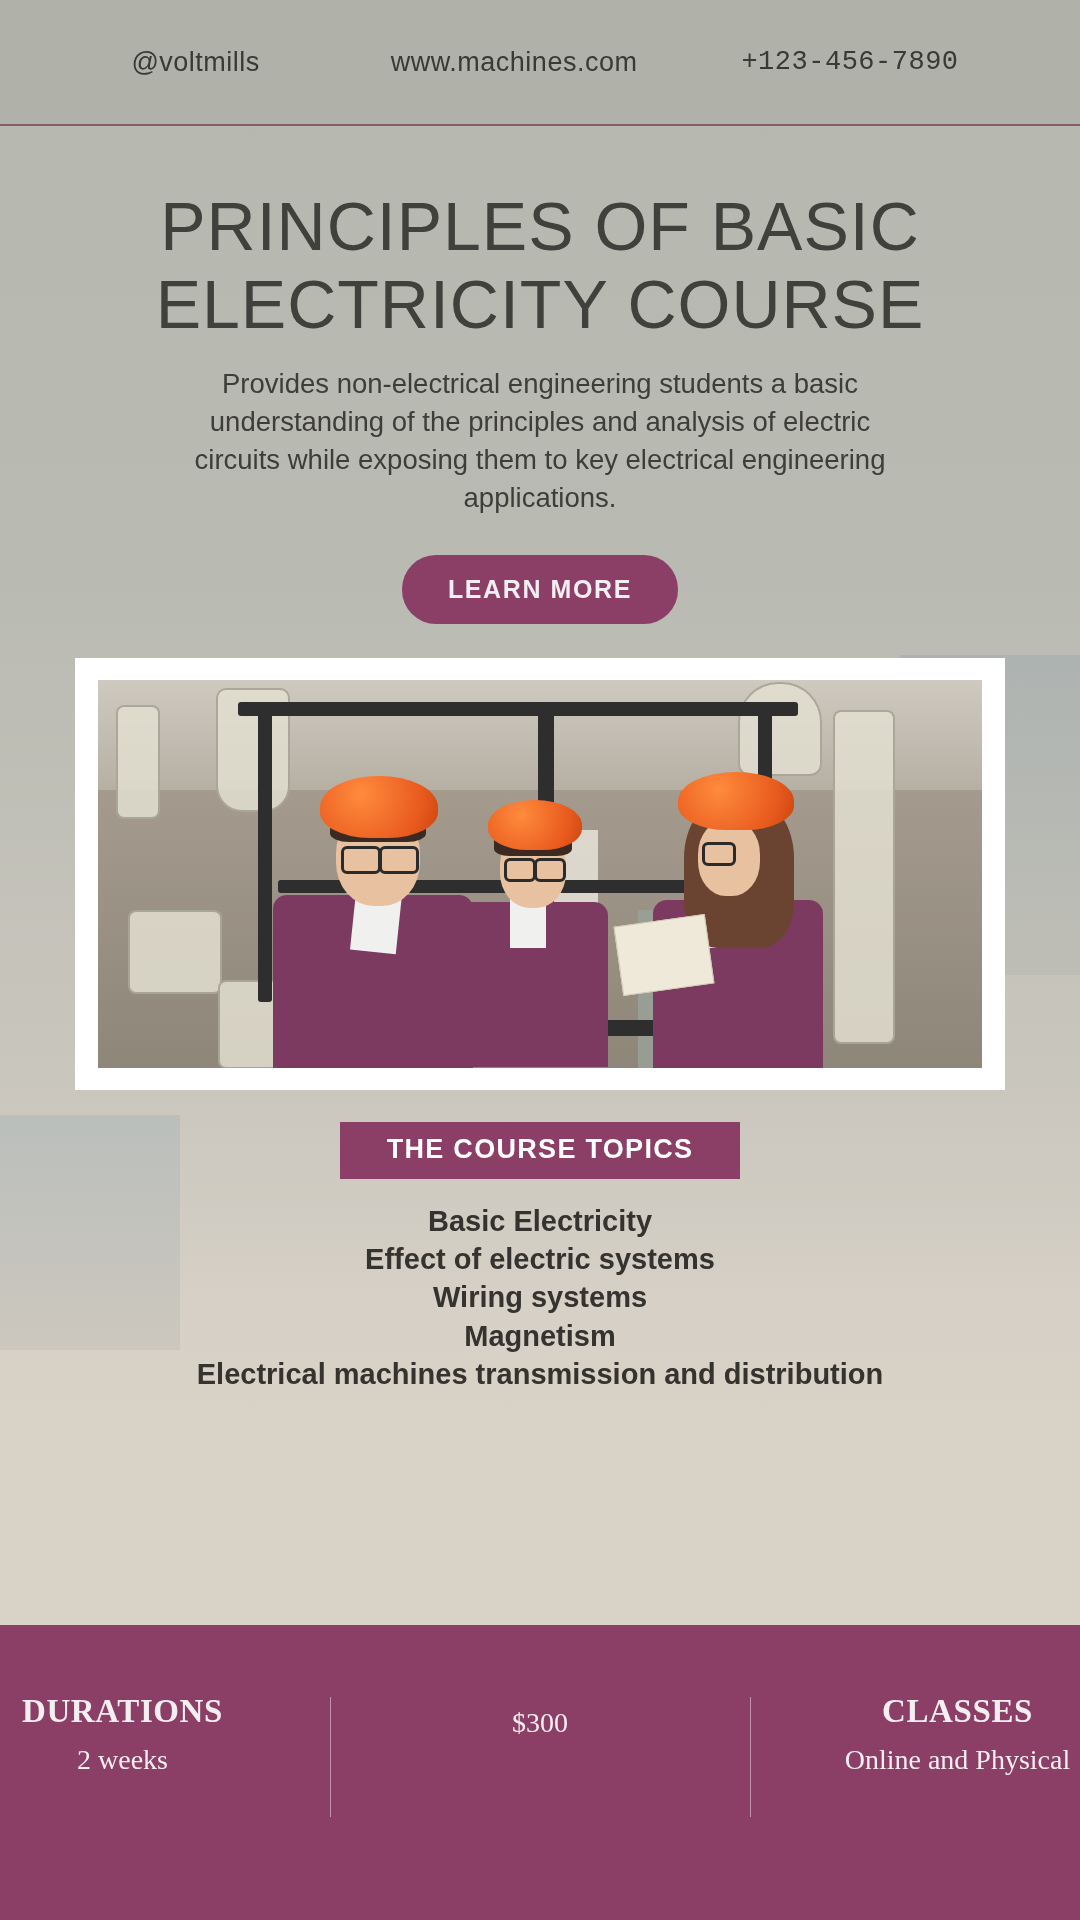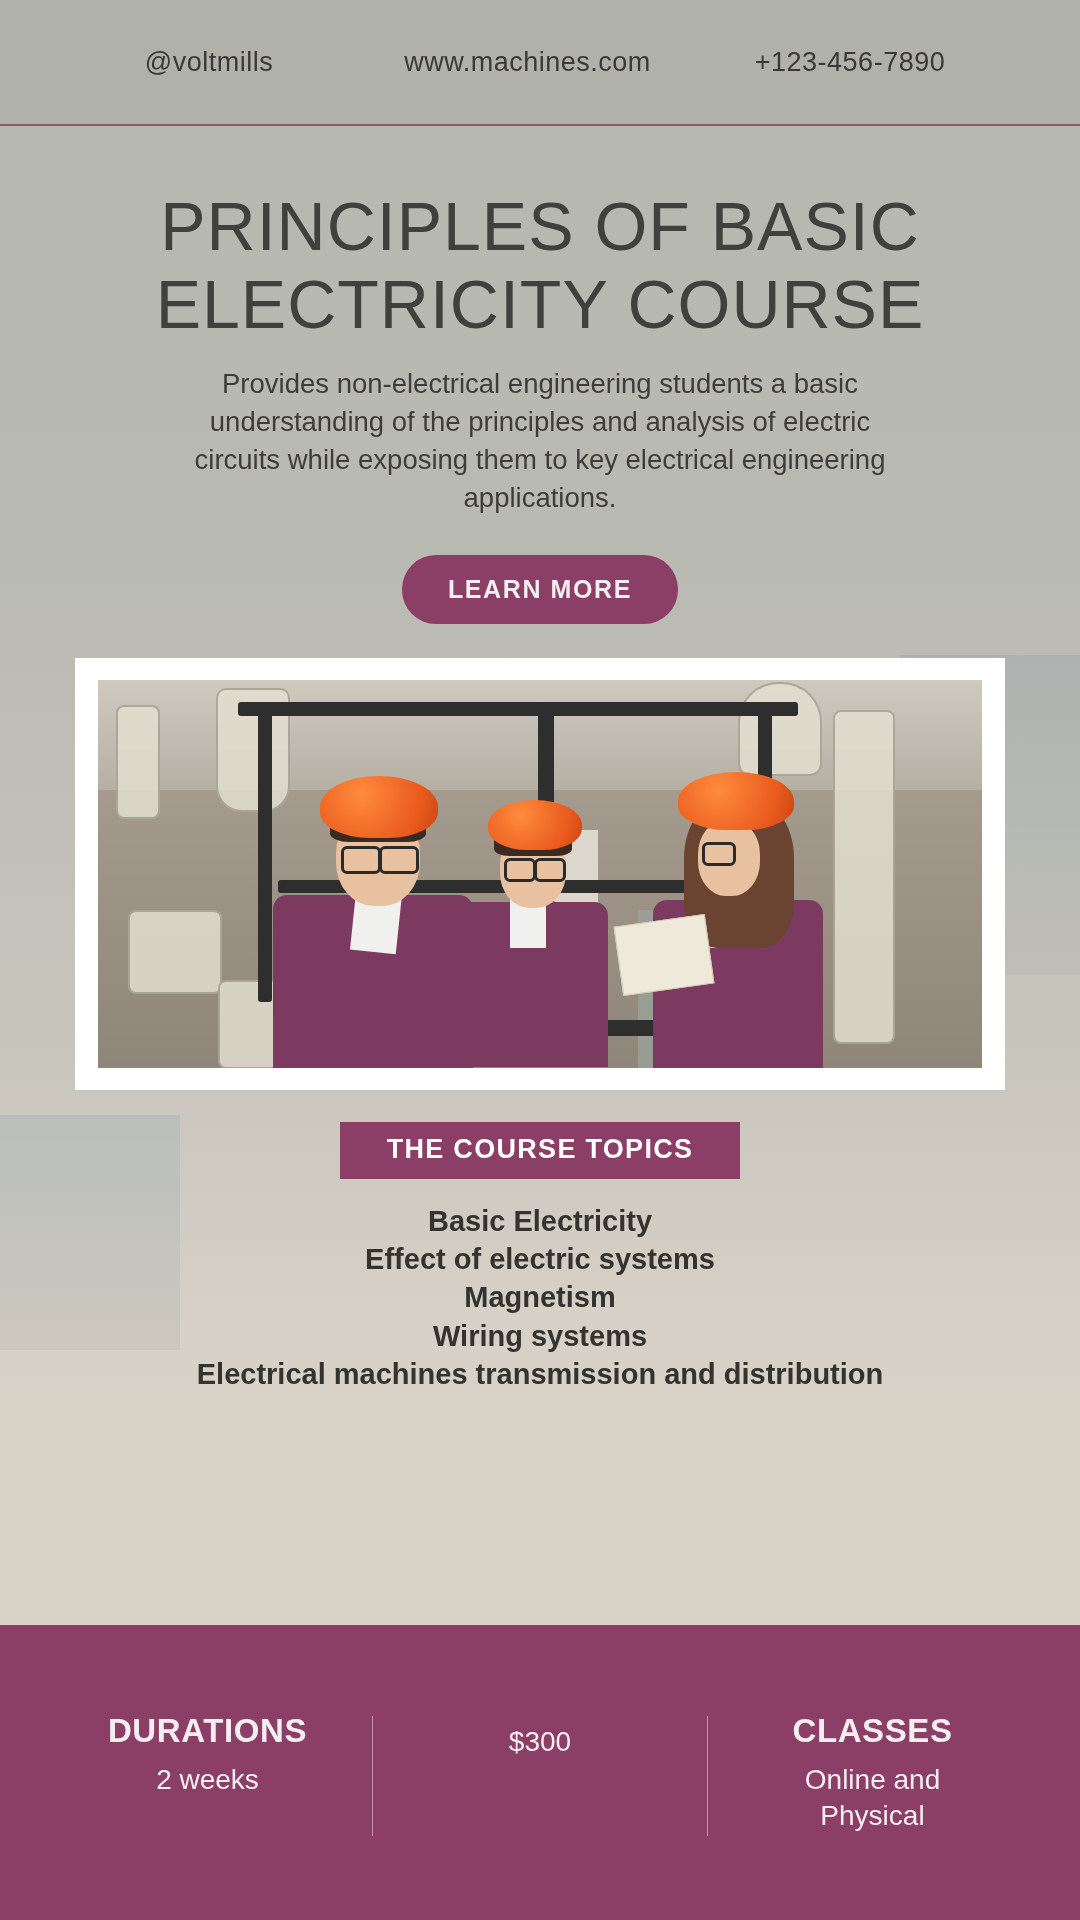--- a/index.html
+++ b/index.html
@@ -55,21 +55,21 @@
     gap: 16px;
   }
   .topbar .item {
     font-size: 27px;
     letter-spacing: .5px;
     color: #3b3936;
     white-space: nowrap;
   }
   .topbar .handle { margin-left: 10px; }
   .topbar .site { margin-left: 115px; }
-  .topbar .phone { margin-left: 88px; }
+  .topbar .phone { margin-left: 88px; font-family: Liberation Mono, monospace; }
 
   
   .headline {
     margin: 62px 60px 0 60px;
     text-align: center;
     font-size: 68px;
     line-height: 1.14;
     letter-spacing: 1px;
     color: #40403c;
     font-weight: 400;
@@ -195,23 +195,24 @@
 
   
   .footer {
     position: absolute;
     left: 0; bottom: 0;
     width: 1080px;
     height: 295px;
     background: #8c3f66;
     display: flex;
     align-items: flex-start;
-    justify-content: center;
+    justify-content: space-between;
     box-sizing: border-box;
-    padding-top: 87px;
+    padding-top: 68px;
+    font-family: Liberation Serif, serif;
   }
   .fcol {
     text-align: center;
     color: #f4eef1;
     width: 245px;
     box-sizing: border-box;
   }
   .fcol.mid { width: 250px; }
   .fcol .ftitle {
     font-size: 33px;
@@ -304,22 +305,22 @@
         <div class="notepad" style="left:520px; top:240px; width:90px; height:68px;"></div>
       </div>
     </div>
   </div>
 
   <div class="topics-badge">THE COURSE TOPICS</div>
 
   <div class="topics-list">
     <div>Basic Electricity</div>
     <div>Effect of electric systems</div>
+    <div>Wiring systems</div>
     <div>Magnetism</div>
-    <div>Wiring systems</div>
     <div>Electrical machines transmission and distribution</div>
   </div>
 
   <div class="footer">
     <div class="fcol">
       <div class="ftitle">DURATIONS</div>
       <div class="fvalue">2 weeks</div>
     </div>
     <div class="fdiv"></div>
     <div class="fcol mid">

